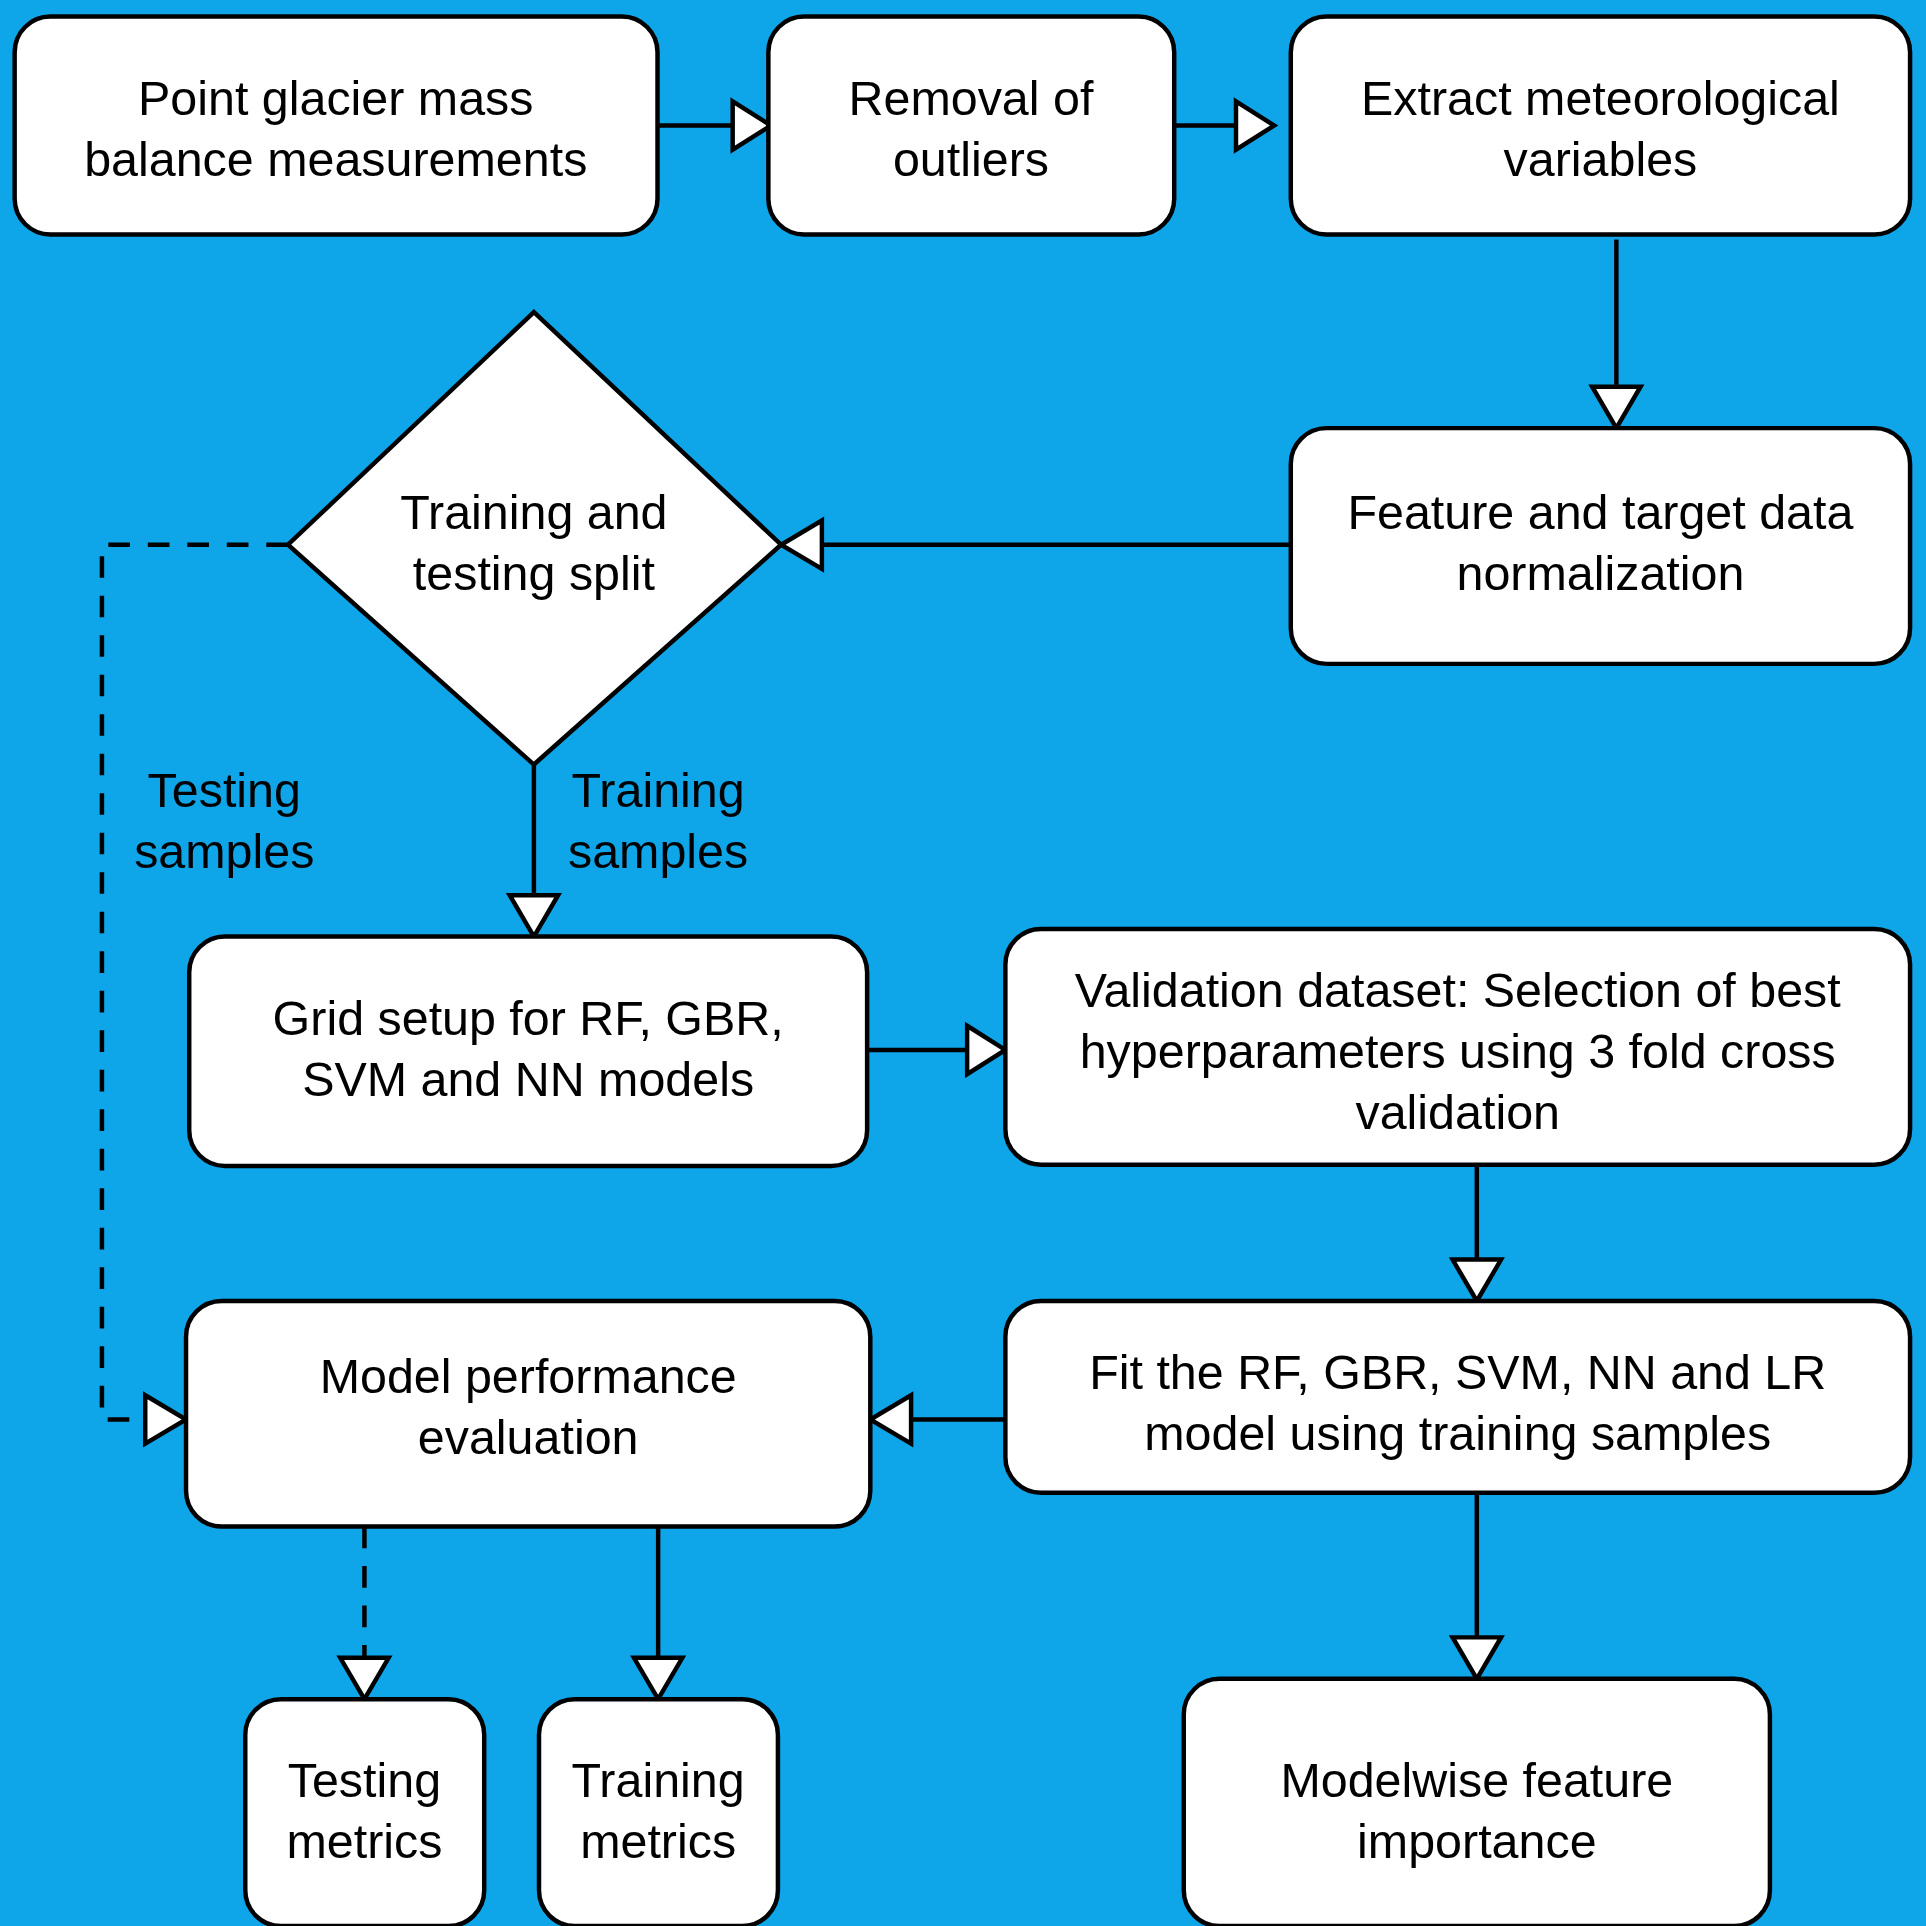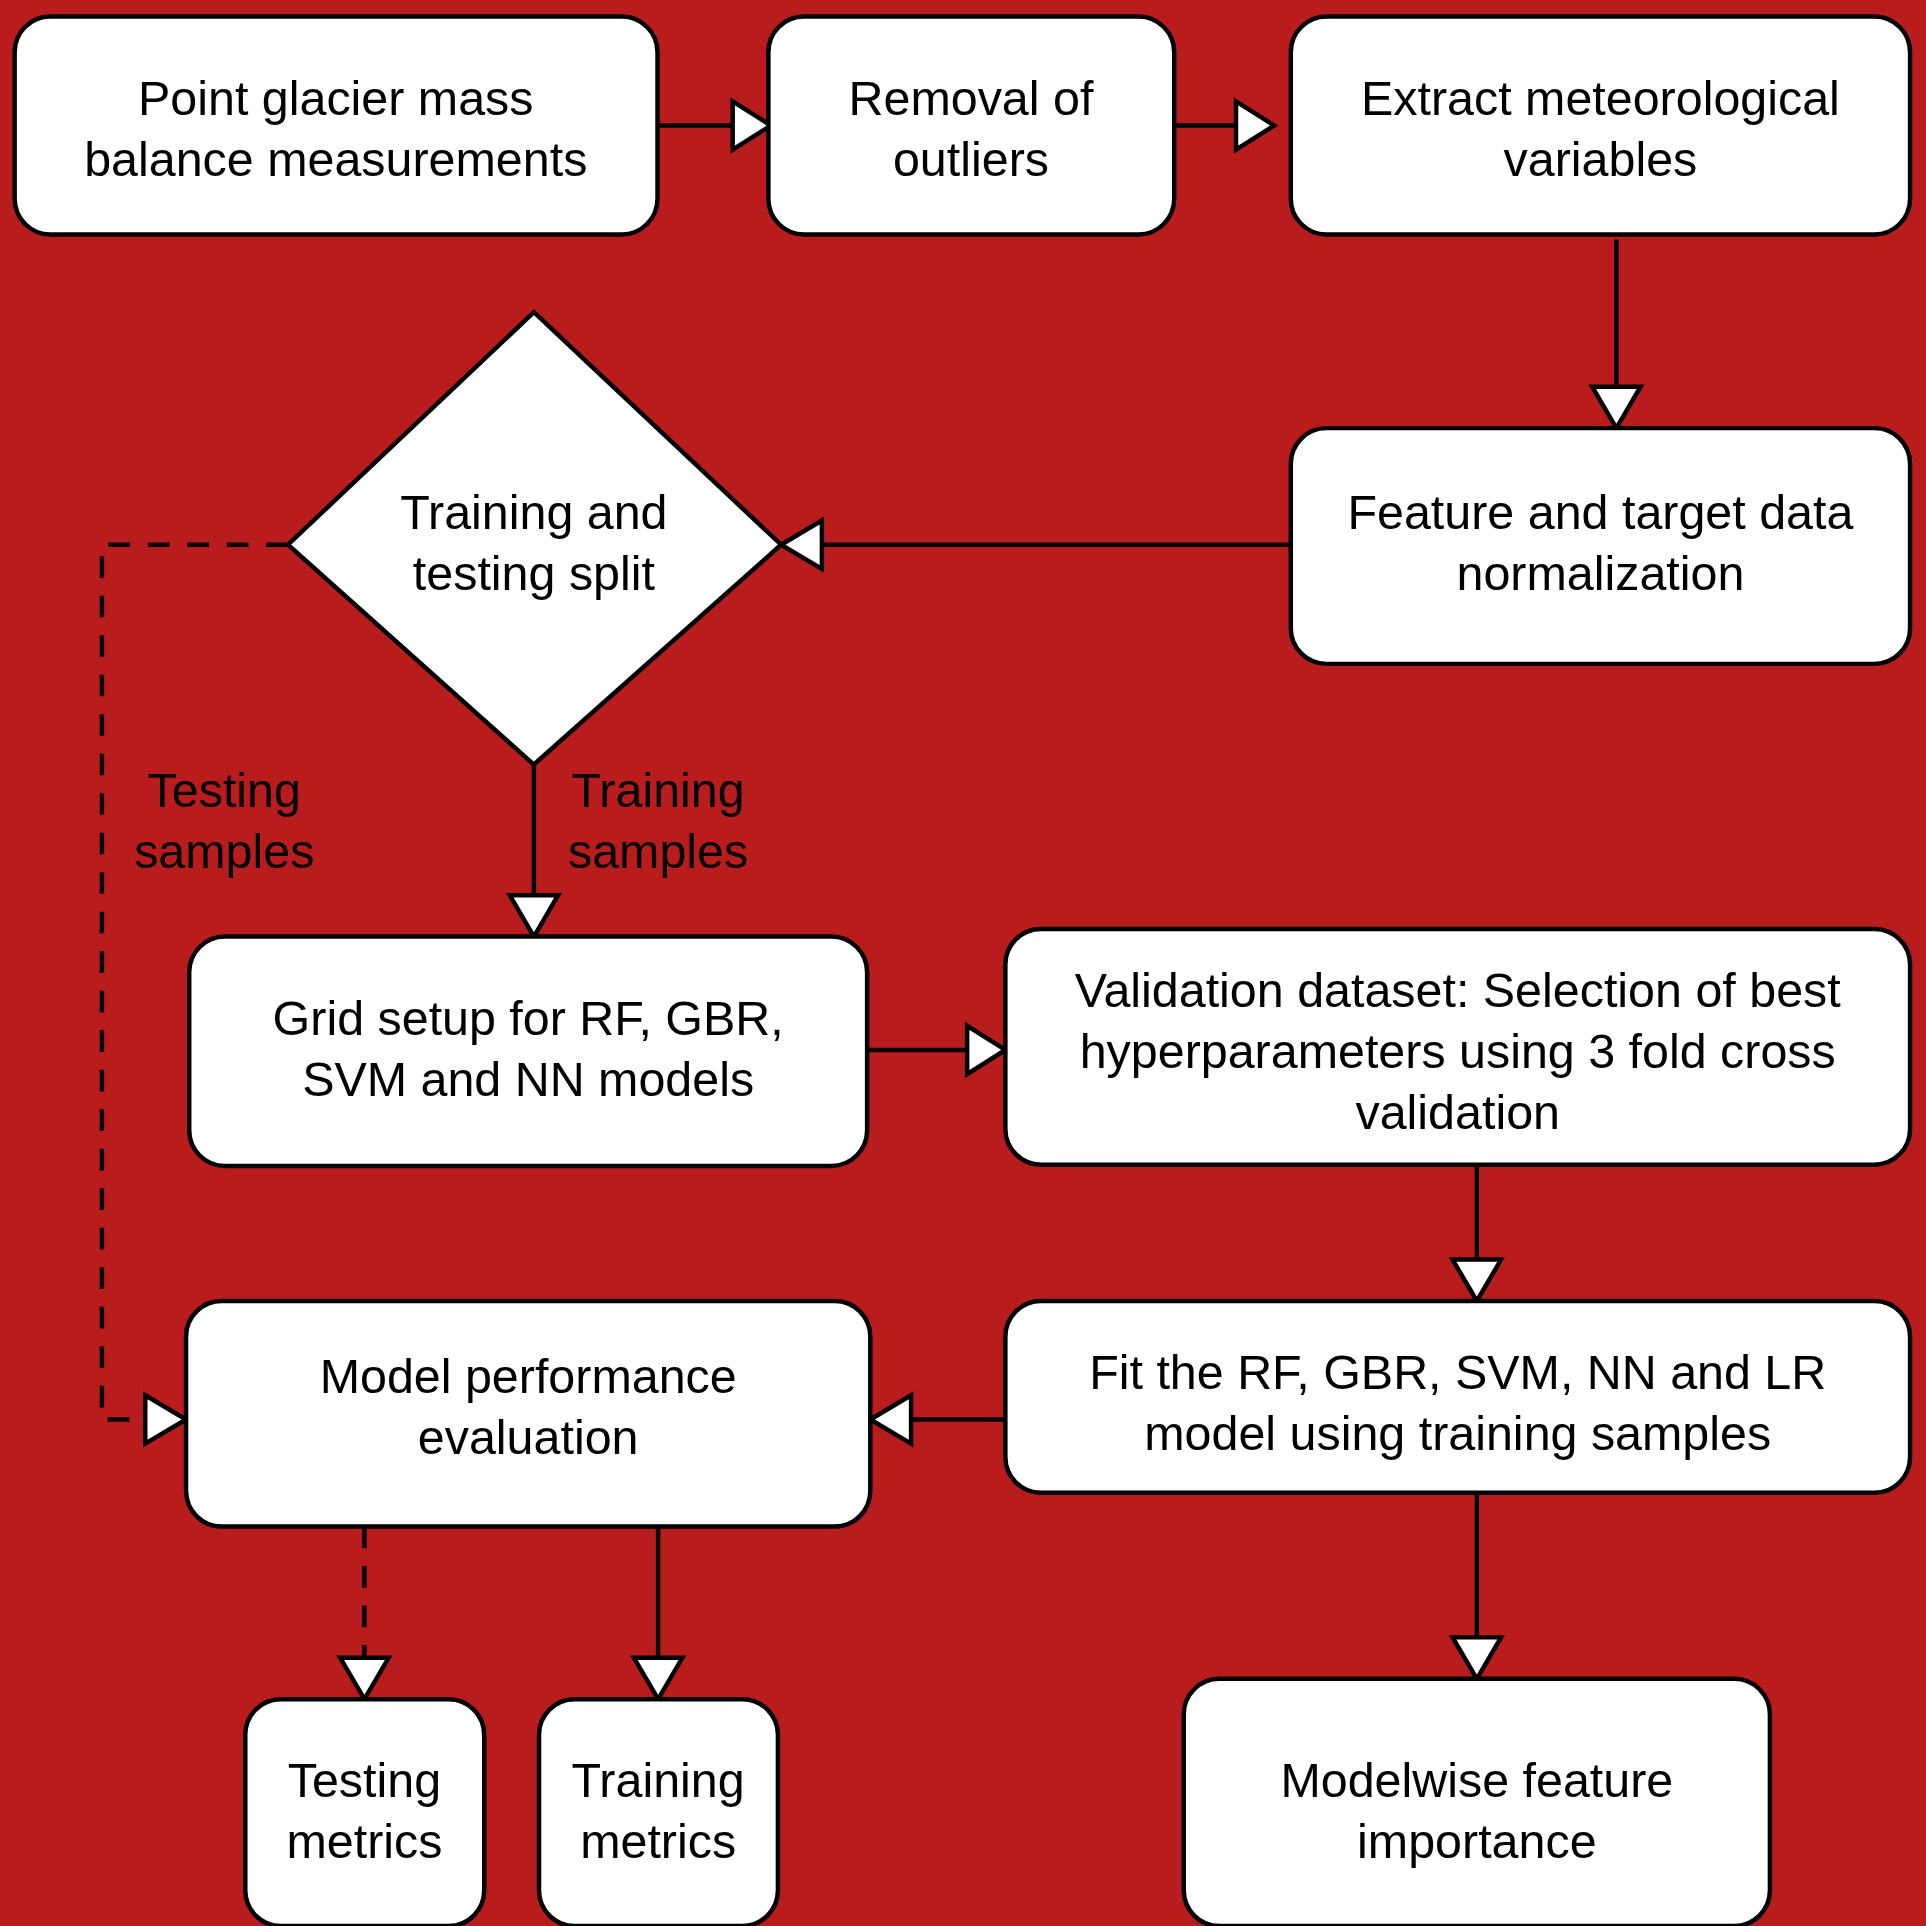--- a/index.html
+++ b/index.html
@@ -4,21 +4,21 @@
 <style>
   html, body {
     margin: 0;
     padding: 0;
     background: #ffffff;
   }
   #diagram-root {
     position: relative;
     width: 1926px;
     height: 1926px;
-    background: #b91c1c;
+    background: #0ea5e9;
     font-family: "Liberation Sans", sans-serif;
   }
   svg#flow {
     display: block;
     width: 1926px;
     height: 1926px;
   }
   .node-shape {
     fill: #ffffff;
     stroke: #000000;

